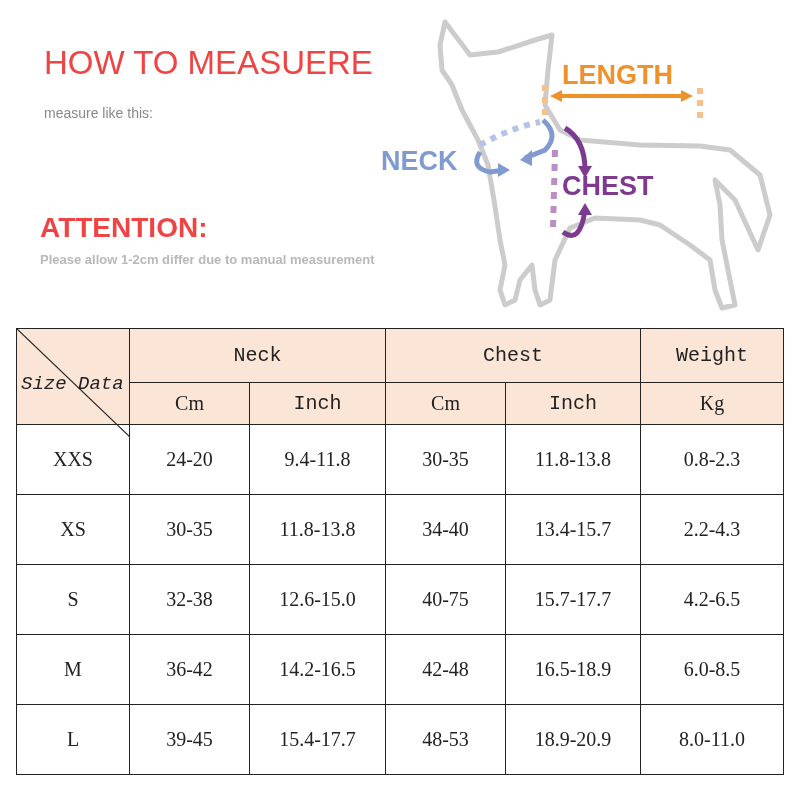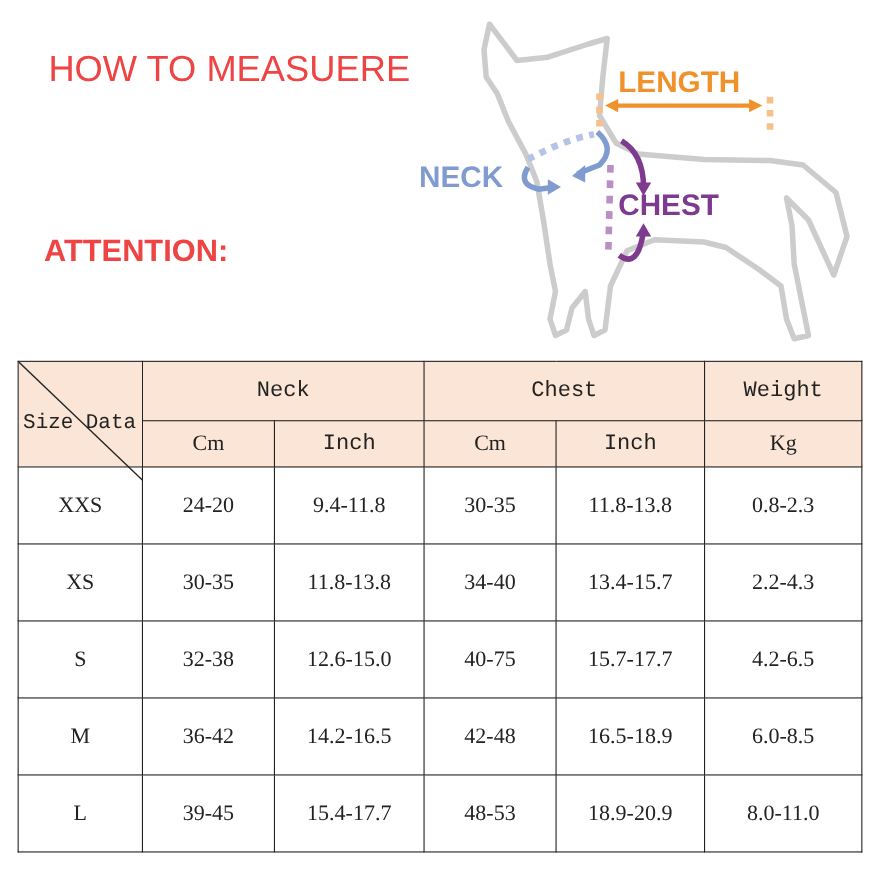--- a/index.html
+++ b/index.html
@@ -6,31 +6,33 @@
   body { width:800px; height:800px; position:relative; overflow:hidden; font-family:"Liberation Sans", sans-serif; }
   .title { position:absolute; left:44px; top:44px; font-size:33px; font-weight:normal; color:#ee4444; letter-spacing:0px; }
   .subtitle { position:absolute; left:44px; top:103px; font-size:14px; color:#888888; line-height:20px; width:300px; }
   .attention { position:absolute; left:40px; top:212px; font-size:28px; font-weight:bold; color:#ee4444; }
   .note { position:absolute; left:40px; top:250px; font-size:13px; color:#b8b8b8; font-weight:bold; line-height:19px; width:360px; white-space:nowrap; overflow:hidden; }
   .diagram { position:absolute; left:380px; top:10px; width:420px; height:310px; }
   table.size-table { position:absolute; left:16px; top:328px; border-collapse:collapse; font-family:"Liberation Serif", serif; color:#222; }
   table.size-table td { border:1.5px solid #222; text-align:center; font-size:20px; padding:0; }
   .hdr td { background:#fbe5d6; }
   .corner { position:relative; background:#fbe5d6; }
-  .corner-label { position:absolute; left:4px; top:44px; font-size:19px; white-space:nowrap; font-family:"Liberation Mono", monospace; }
+  .corner-label { position:absolute; left:4px; top:44px; font-size:19px; white-space:nowrap; font-family:"Liberation Mono", monospace;font-style:italic; }
   .mono { font-family:"Liberation Mono", monospace; font-size:19px; }
 </style>
 </head>
 <body>
 
 <div class="title">HOW TO MEASUERE</div>
 <div class="subtitle">
+  <div>measure like this:</div>
 </div>
 <div class="attention">ATTENTION:</div>
 <div class="note">
+  <div>Please allow 1-2cm differ due to manual measurement</div>
 </div>
 
 <svg class="diagram" viewBox="380 10 420 310" width="420" height="310">
 
   <path d="M445 22 L470 55 L498 52 L535 40 L552 35 L548 70 L545 105 L560 130 L580 140 L640 145 L700 146 L730 150 L760 175 L770 215 L758 250 L735 200 L715 180 L720 205 L722 240 L728 270 L735 305 L722 308 L715 290 L710 260 L690 245 L660 225 L640 220 L595 218 L570 228 L555 260 L550 300 L540 305 L535 290 L532 265 L520 280 L515 300 L505 305 L500 290 L505 265 L500 240 L494 200 L488 165 L478 140 L462 110 L452 85 L442 70 L440 45 Z" fill="none" stroke="#cccccc" stroke-width="5" stroke-linejoin="round"></path>
 
   <text x="562" y="84" font-family="Liberation Sans, sans-serif" font-weight="bold" font-size="27" fill="#f0922b">LENGTH</text>
   <line x1="545" y1="85" x2="545" y2="120" stroke="#f5c08a" stroke-width="6" stroke-dasharray="6 6"></line>
   <line x1="700" y1="88" x2="700" y2="122" stroke="#f5c08a" stroke-width="6" stroke-dasharray="6 6"></line>
   <line x1="555" y1="96" x2="688" y2="96" stroke="#f0922b" stroke-width="4"></line>

